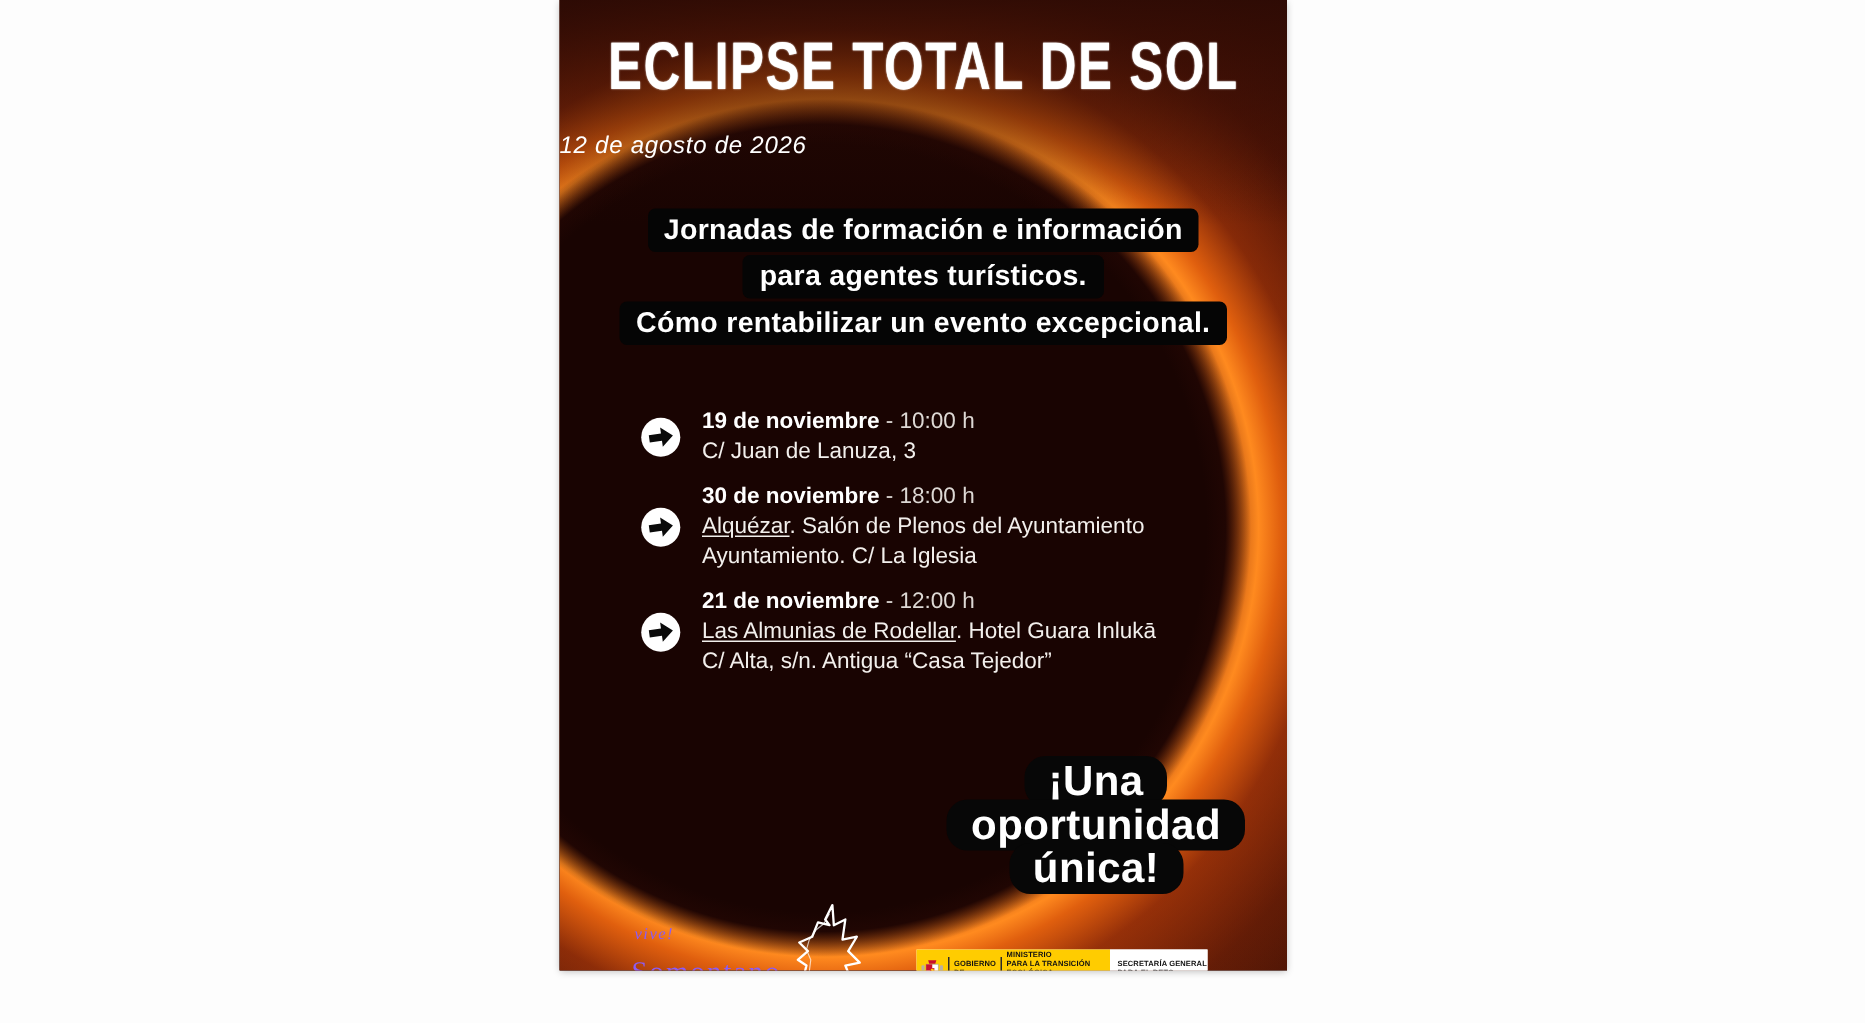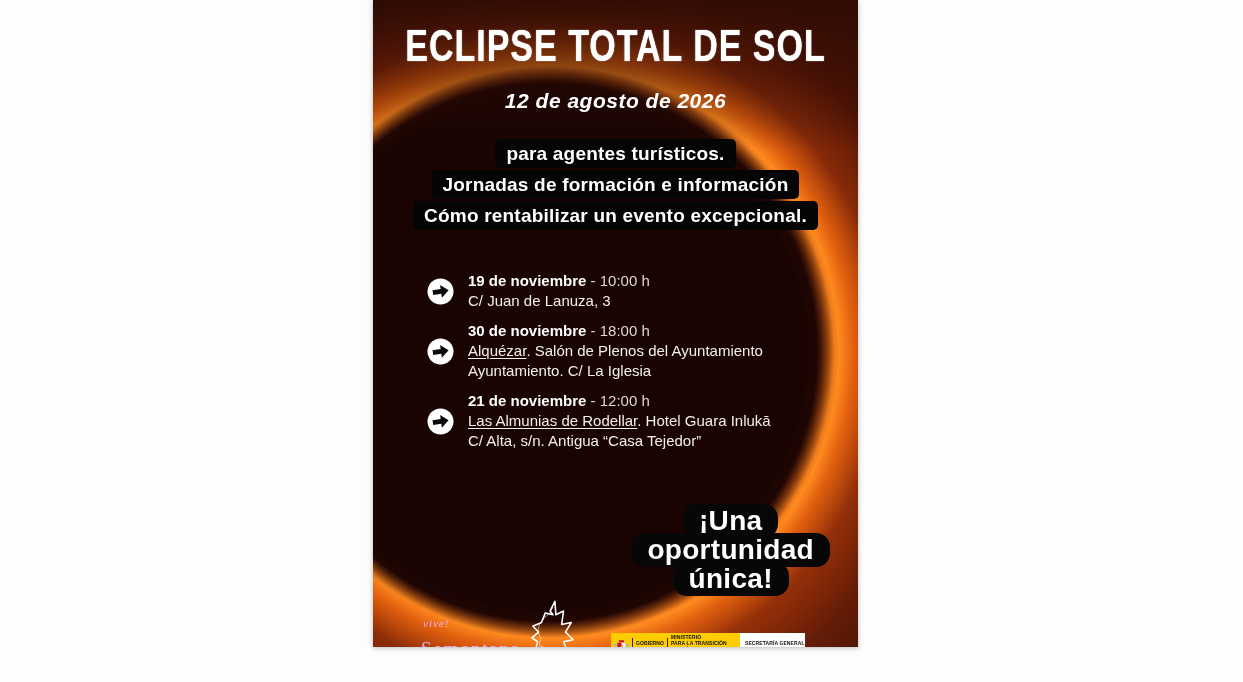--- a/index.html
+++ b/index.html
@@ -32,22 +32,22 @@
   .title{
     position:absolute;top:20px;left:0;width:100%;margin:0;
     text-align:center;color:#fff;
     font-size:34px;font-weight:900;letter-spacing:1px;
     transform:scaleY(1.32);transform-origin:50% 0;
     text-shadow:0 0 1px #fff;
     white-space:nowrap;
   }
   .subtitle{
     position:absolute;top:89px;left:0;width:100%;
-    text-align:center;color:#fff;
-    font-size:21px;font-weight:700;font-style:italic;letter-spacing:.5px;
+    text-align:left;color:#fff;
+    font-size:16px;font-weight:400;font-style:italic;letter-spacing:.5px;
   }
   .intro{
     position:absolute;top:139px;left:0;width:100%;
     display:flex;flex-direction:column;align-items:center;gap:2px;
   }
   .intro-line{
     background:#050505;color:#fff;
     font-size:19px;font-weight:600;line-height:27px;
     padding:1px 11px;border-radius:5px;letter-spacing:.2px;
   }
@@ -64,21 +64,21 @@
   }
   .badge-line{
     background:#070707;color:#fff;
     font-size:28px;font-weight:700;line-height:28px;letter-spacing:.3px;
     padding:3px 16px;border-radius:14px;margin-top:-5px;
     white-space:nowrap;
   }
   .badge-line:first-child{margin-top:0;}
   .brand{
     position:absolute;left:48px;top:597px;
-    display:flex;align-items:center;gap:8px;color:#f0abfc;
+    display:flex;align-items:flex-end;gap:8px;color:#8b5cf6;
   }
   .brand-text{display:flex;flex-direction:column;padding-top:20px;}
   .brand-tagline{font-family:"Liberation Serif",serif;font-style:italic;font-size:11px;letter-spacing:1px;margin-left:2px;}
   .brand-name{font-family:"Liberation Serif",serif;font-size:19px;letter-spacing:1.5px;margin-top:9px;}
   .brand-sub{font-family:Liberation Sans, sans-serif;font-size:11px;letter-spacing:2.5px;text-align:right;margin-top:-1px;}
   .map-icon{width:48px;height:70px;}
   .gov{
     position:absolute;left:238px;top:633px;width:194px;height:31px;
     display:flex;background:#fff;
   }
@@ -100,22 +100,22 @@
 </head>
 <body>
 
 <div class="poster">
   <div class="poster-bg"></div>
 
   <h1 class="title">ECLIPSE TOTAL DE SOL</h1>
   <div class="subtitle">12 de agosto de 2026</div>
 
   <div class="intro">
+    <span class="intro-line">Jornadas de formación e información</span>
     <span class="intro-line">para agentes turísticos.</span>
-    <span class="intro-line">Jornadas de formación e información</span>
     <span class="intro-line">Cómo rentabilizar un evento excepcional.</span>
   </div>
 
   <div class="events">
 
     <div class="event">
       <svg class="event-icon" viewBox="0 0 28 28">
         <circle cx="14" cy="14" r="13.5" fill="#ffffff"></circle>
         <path d="M6 11.5 h8.5 v-4.2 l8 6.7 -8 6.7 v-4.2 h-8.5 z" fill="#0a0a0a" transform="rotate(-8 14 14)"></path>
       </svg>

